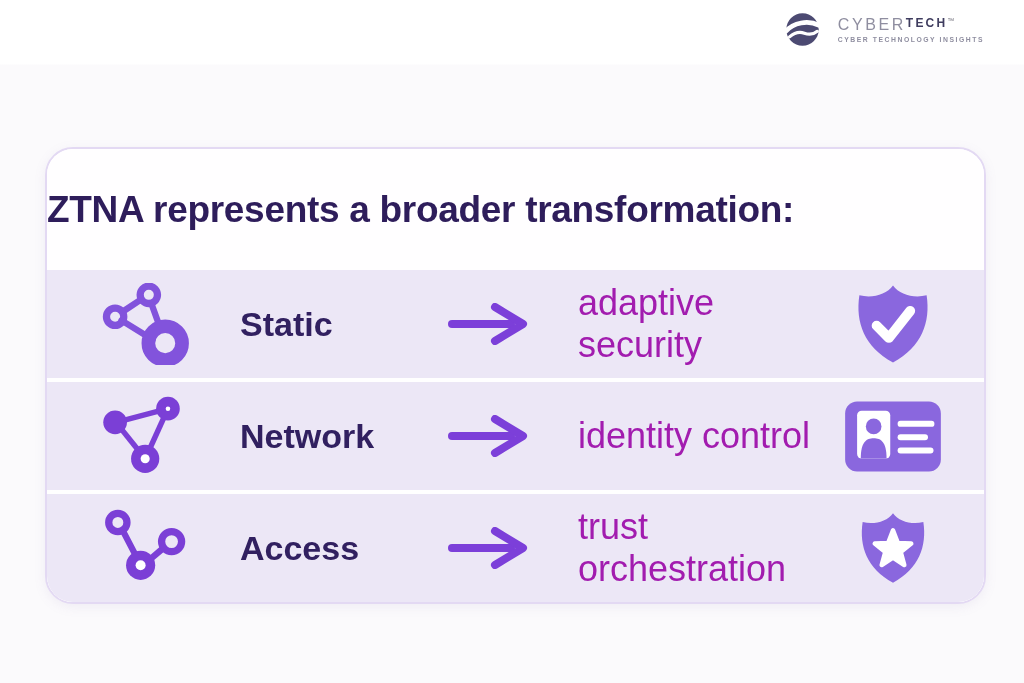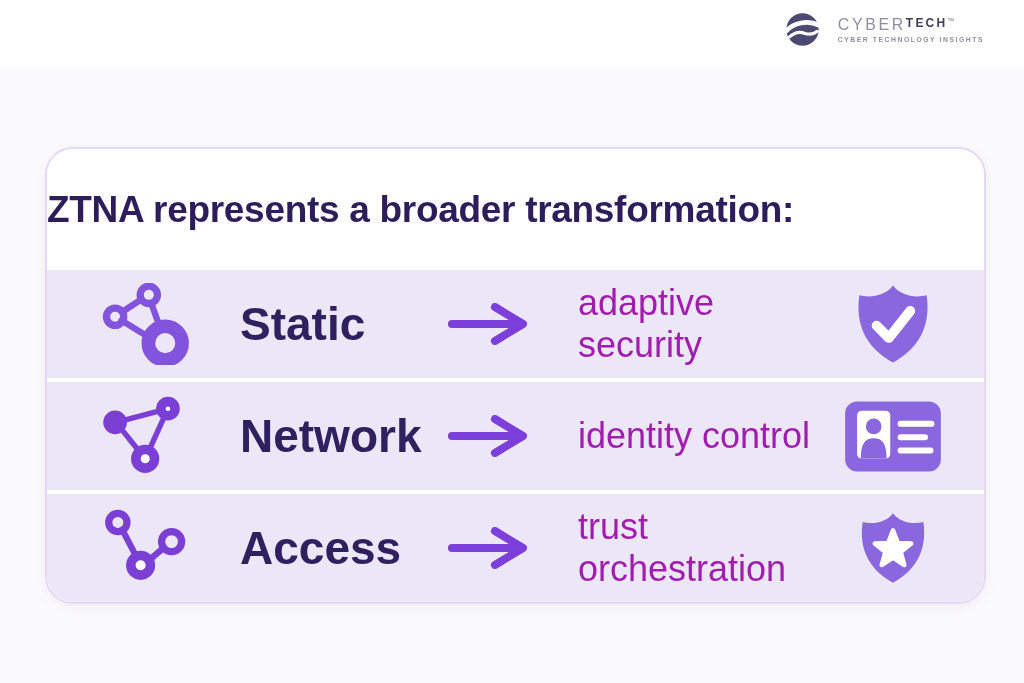--- a/index.html
+++ b/index.html
@@ -60,21 +60,21 @@
     flex: 1; background: #ECE7F6;
     display: flex; align-items: center;
   }
   .licon {
     width: 95px; margin-left: 52px; flex: 0 0 95px;
     display: flex; align-items: center; justify-content: center;
   }
   .licon svg { width: 92px; height: 82px; display: block; }
   .from-label {
     margin-left: 46px; width: 190px; flex: 0 0 190px;
-    font-size: 46px; font-weight: 600; color: #312060;
+    font-size: 34px; font-weight: 600; color: #312060;
   }
   .arrow {
     width: 120px; flex: 0 0 120px;
     display: flex; align-items: center; justify-content: center;
   }
   .arrow svg { width: 86px; height: 42px; display: block; }
   .to-label {
     margin-left: 28px; flex: 1;
     font-size: 36px; font-weight: 500; color: #a21caf;
   }

